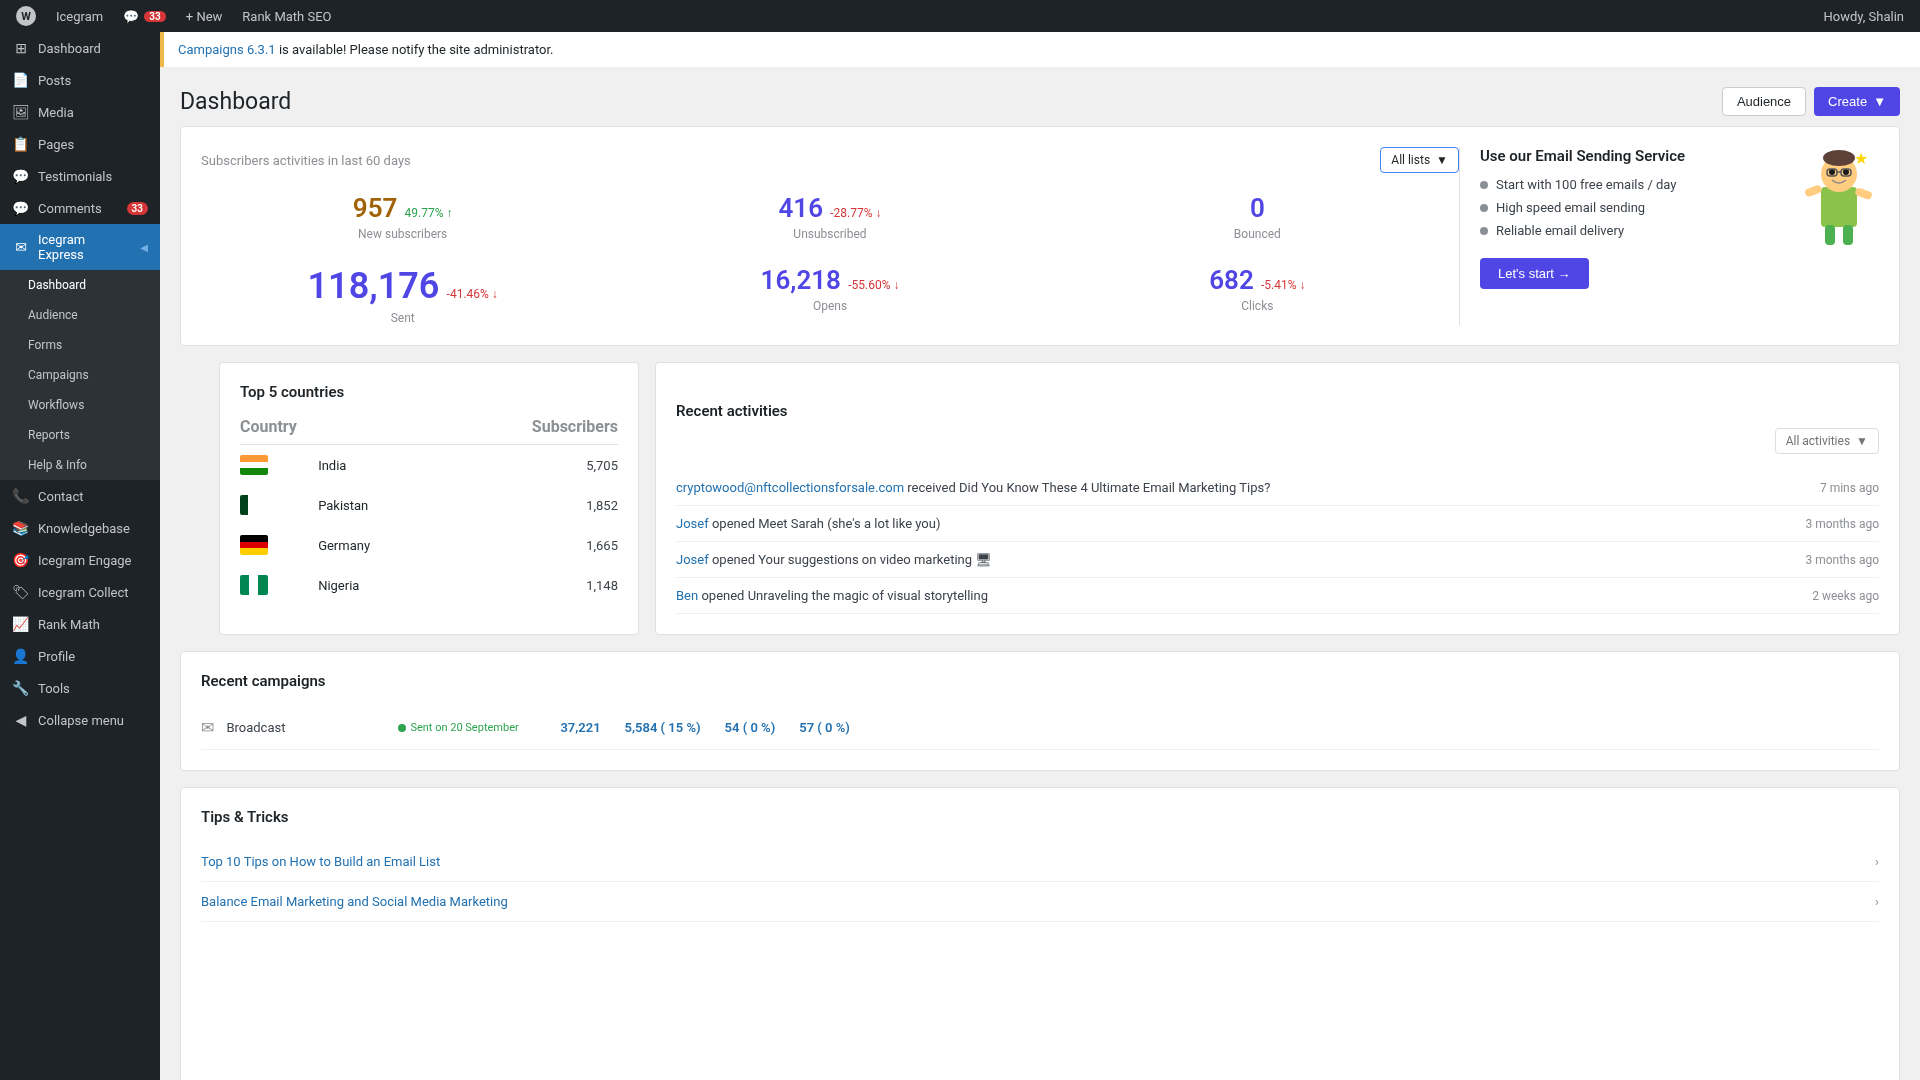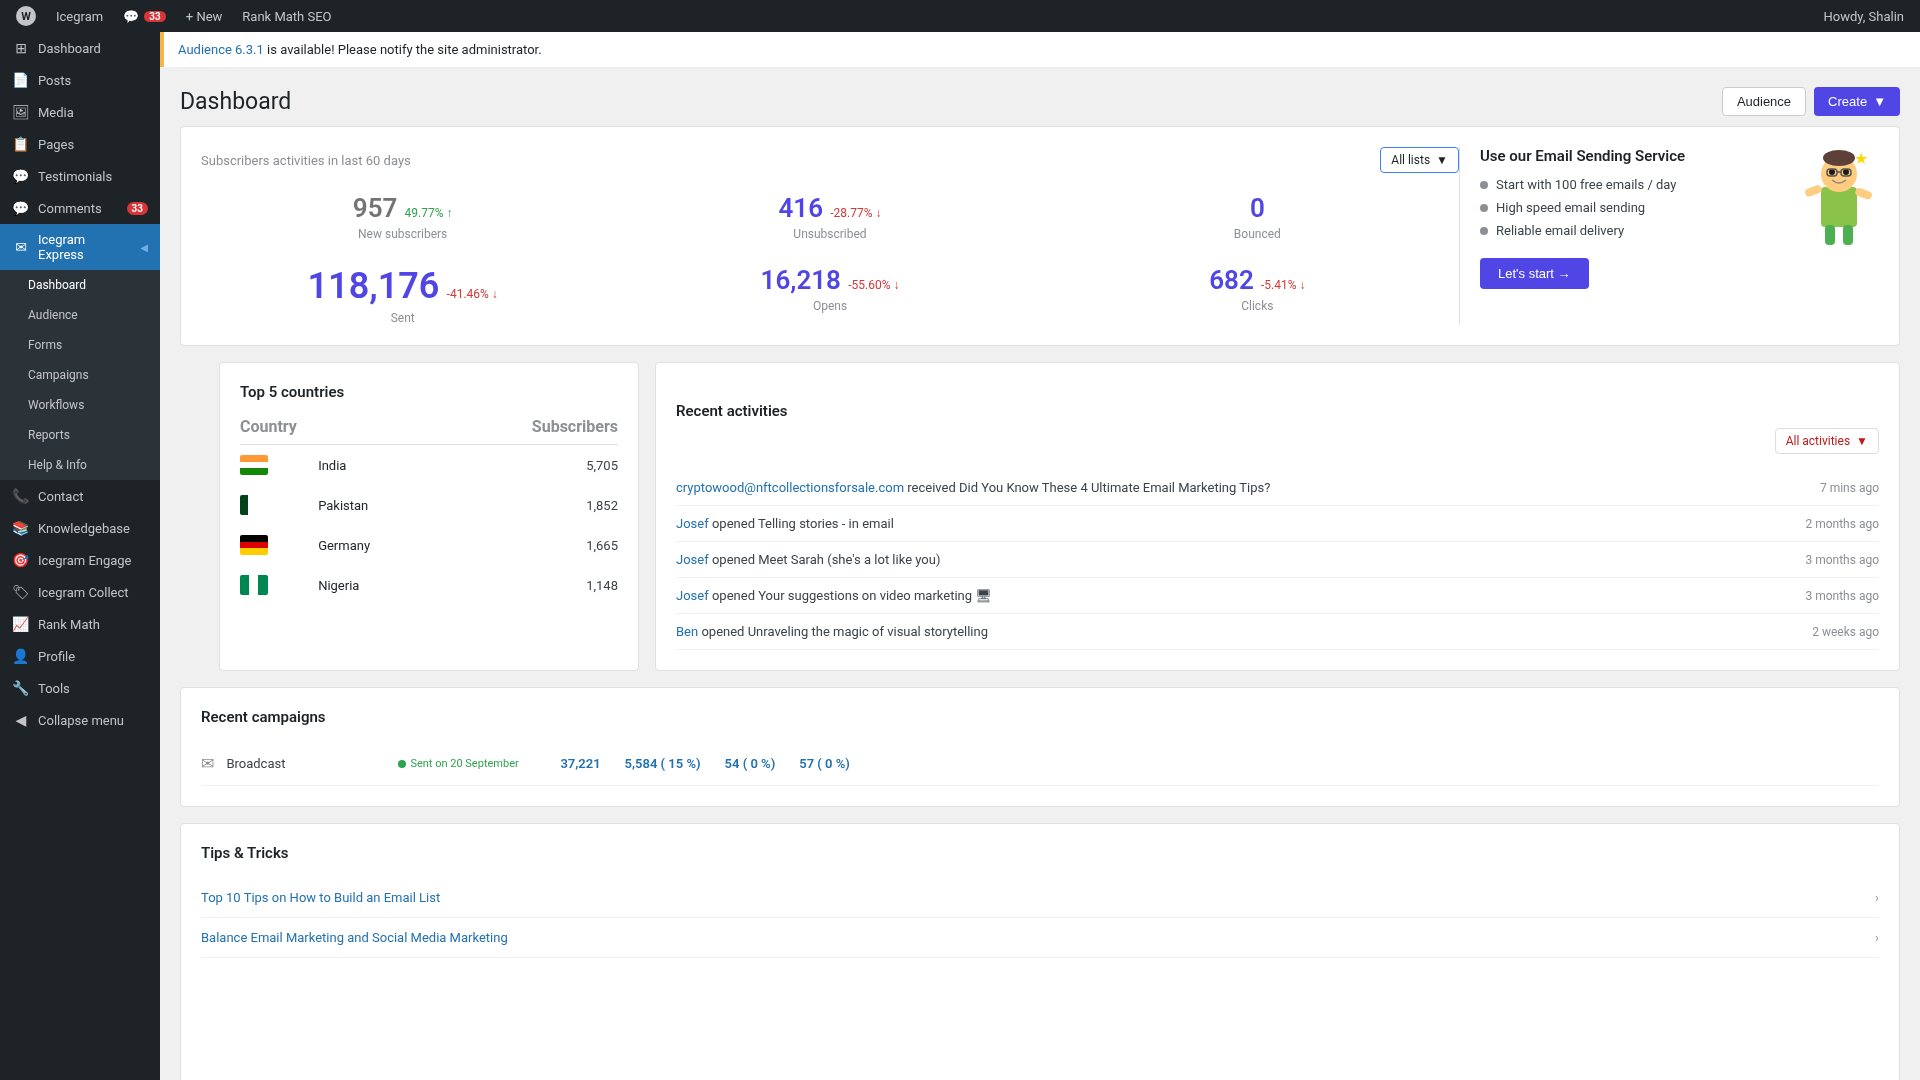--- a/index.html
+++ b/index.html
@@ -208,21 +208,21 @@
       border-bottom: 1px solid #e0e0e0;
     }
     .countries-table th:last-child { text-align: right; }
     .countries-table td { padding: 10px 0; font-size: 13px; vertical-align: middle; }
     .countries-table td:last-child { text-align: right; color: #3c434a; }
     .flag { width: 28px; height: 20px; display: inline-block; border-radius: 2px; margin-right: 8px; vertical-align: middle; }
 
     .activity-filter {
       display: flex; align-items: center; gap: 6px;
       border: 1px solid #ddd; border-radius: 4px;
-      padding: 5px 10px; font-size: 12px; cursor: pointer; color: #b91c1c; margin-top: 45px;
+      padding: 5px 10px; font-size: 12px; cursor: pointer; color: #737373; margin-top: 45px;
     }
     .activity-row { padding: 10px 0; border-bottom: 1px solid #f0f0f0; display: flex; align-items: center; }
     .activity-text { flex: 1; font-size: 13px; color: #3c434a; }
     .activity-link { color: #2271b1; cursor: pointer; }
     .activity-time { font-size: 12px; color: #8c8f94; margin-left: 12px; white-space: nowrap; }
 
     
     .campaigns-section { display: flex; gap: 16px; flex-direction: column; }
     .recent-campaigns-card { flex: 1; }
     .tips-card { flex: 0 0 400px; }
@@ -378,21 +378,21 @@
     </div>
     <div class="sidebar-item">
       <span class="sidebar-icon">◀</span>
       <span class="sidebar-label">Collapse menu</span>
     </div>
   </nav>
 
   <main class="main-content">
 
     <div class="wp-notice">
-      <a>Audience 6.3.1</a>
+      <a>Campaigns 6.3.1</a>
       <span> is available! Please notify the site administrator.</span>
     </div>
 
     <div class="dash-header">
       <h1 class="dash-title">Dashboard</h1>
       <div class="header-actions">
         <button class="btn-audience">Audience</button>
         <button class="btn-create">
           <span>Create</span>
           <span>▼</span>
@@ -408,21 +408,21 @@
             <div class="stats-header">
               <span class="stats-title">Subscribers activities in last 60 days</span>
               <div class="stats-filter">
                 <span>All lists</span>
                 <span>▼</span>
               </div>
             </div>
             <div class="stats-grid">
               <div class="stat-item">
                 <div>
-                  <span style="font-size:26px;font-weight:600;color:#737373">957</span>
+                  <span style="font-size:26px;font-weight:600;color:#a16207">957</span>
                   <span class="stat-change up">49.77% ↑</span>
                 </div>
                 <div class="stat-label">New subscribers</div>
               </div>
               <div class="stat-item">
                 <div>
                   <span style="font-size:26px;font-weight:600;color:#4f46e5">416</span>
                   <span class="stat-change down">-28.77% ↓</span>
                 </div>
                 <div class="stat-label">Unsubscribed</div>
@@ -555,27 +555,20 @@
             <div class="activity-row">
               <span class="activity-text">
                 <a class="activity-link">cryptowood@nftcollectionsforsale.com</a>
                 <span> received Did You Know These 4 Ultimate Email Marketing Tips?</span>
               </span>
               <span class="activity-time">7 mins ago</span>
             </div>
             <div class="activity-row">
               <span class="activity-text">
                 <a class="activity-link">Josef</a>
-                <span> opened Telling stories - in email</span>
-              </span>
-              <span class="activity-time">2 months ago</span>
-            </div>
-            <div class="activity-row">
-              <span class="activity-text">
-                <a class="activity-link">Josef</a>
                 <span> opened Meet Sarah (she's a lot like you)</span>
               </span>
               <span class="activity-time">3 months ago</span>
             </div>
             <div class="activity-row">
               <span class="activity-text">
                 <a class="activity-link">Josef</a>
                 <span> opened Your suggestions on video marketing 🖥</span>
               </span>
               <span class="activity-time">3 months ago</span>

